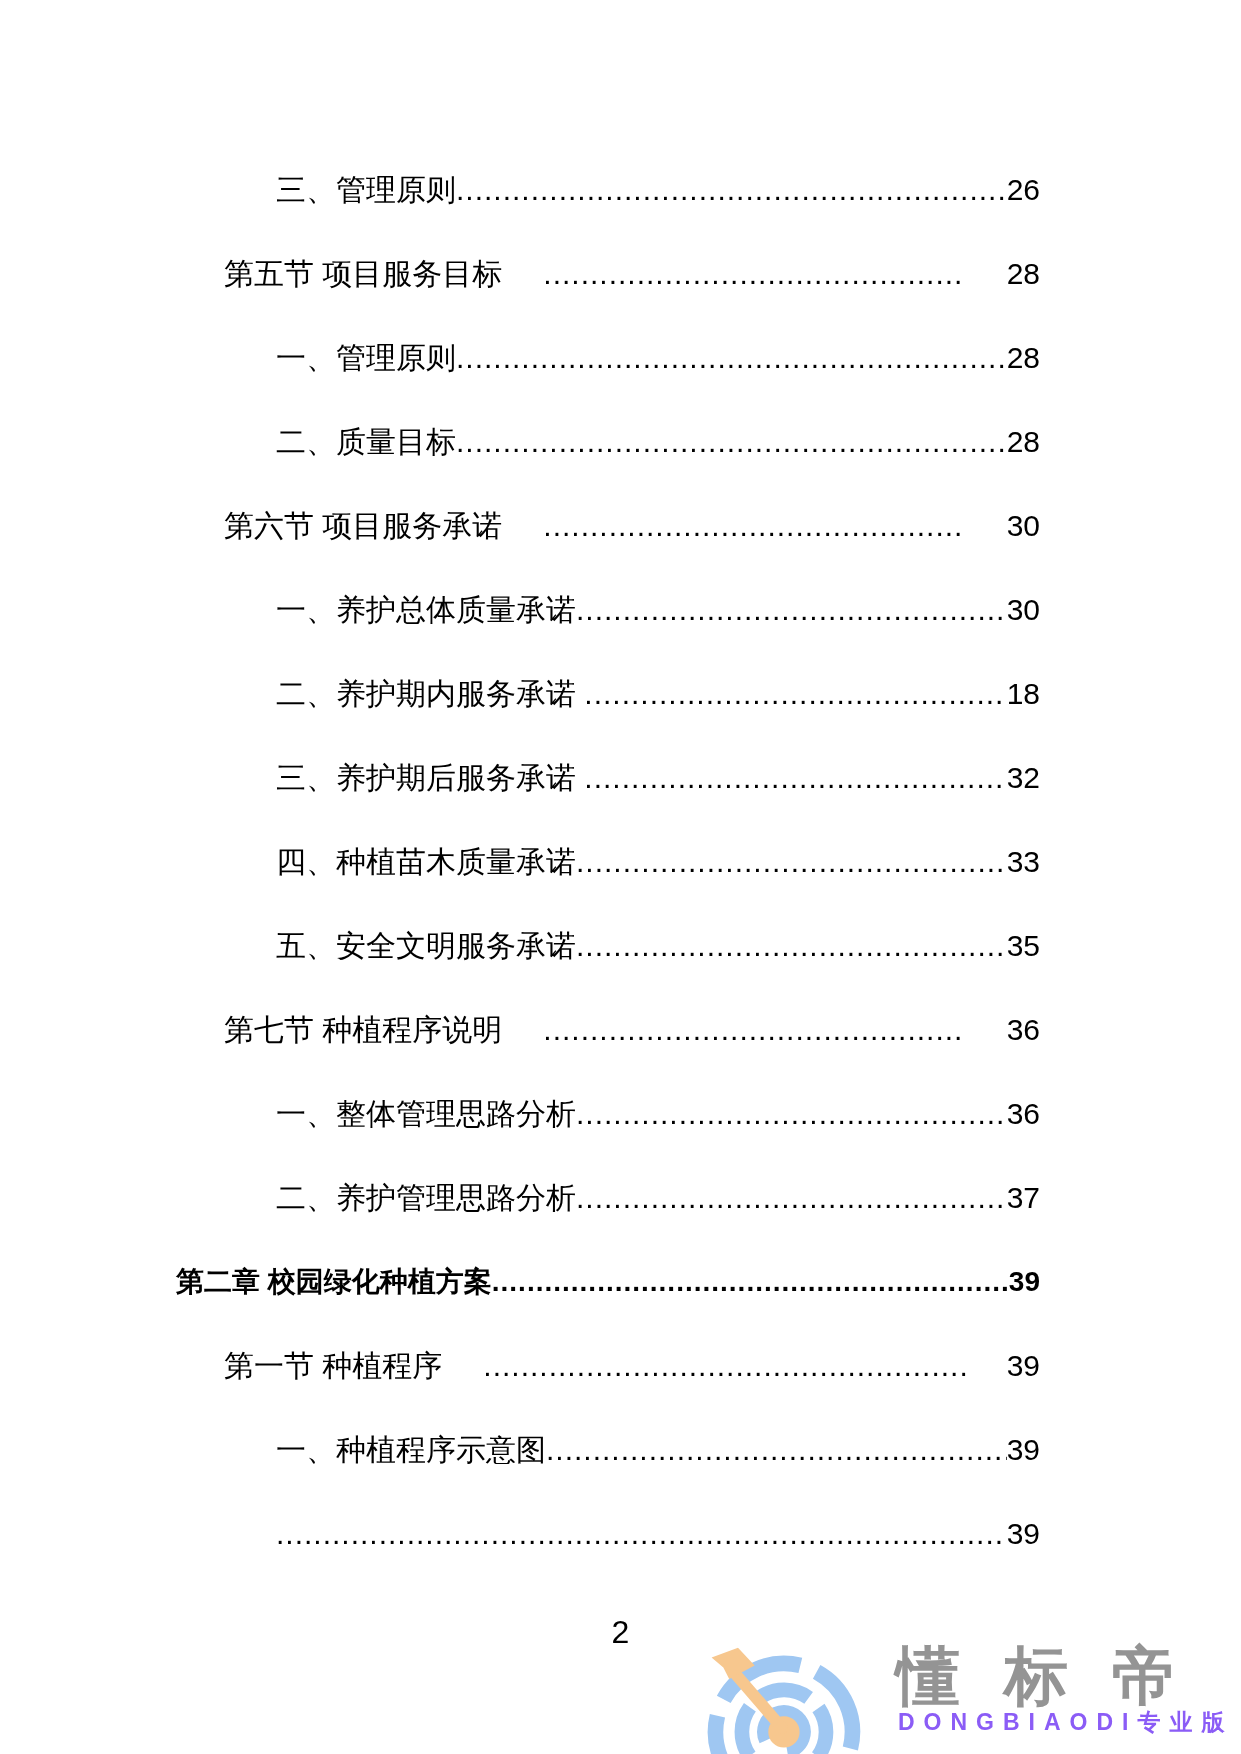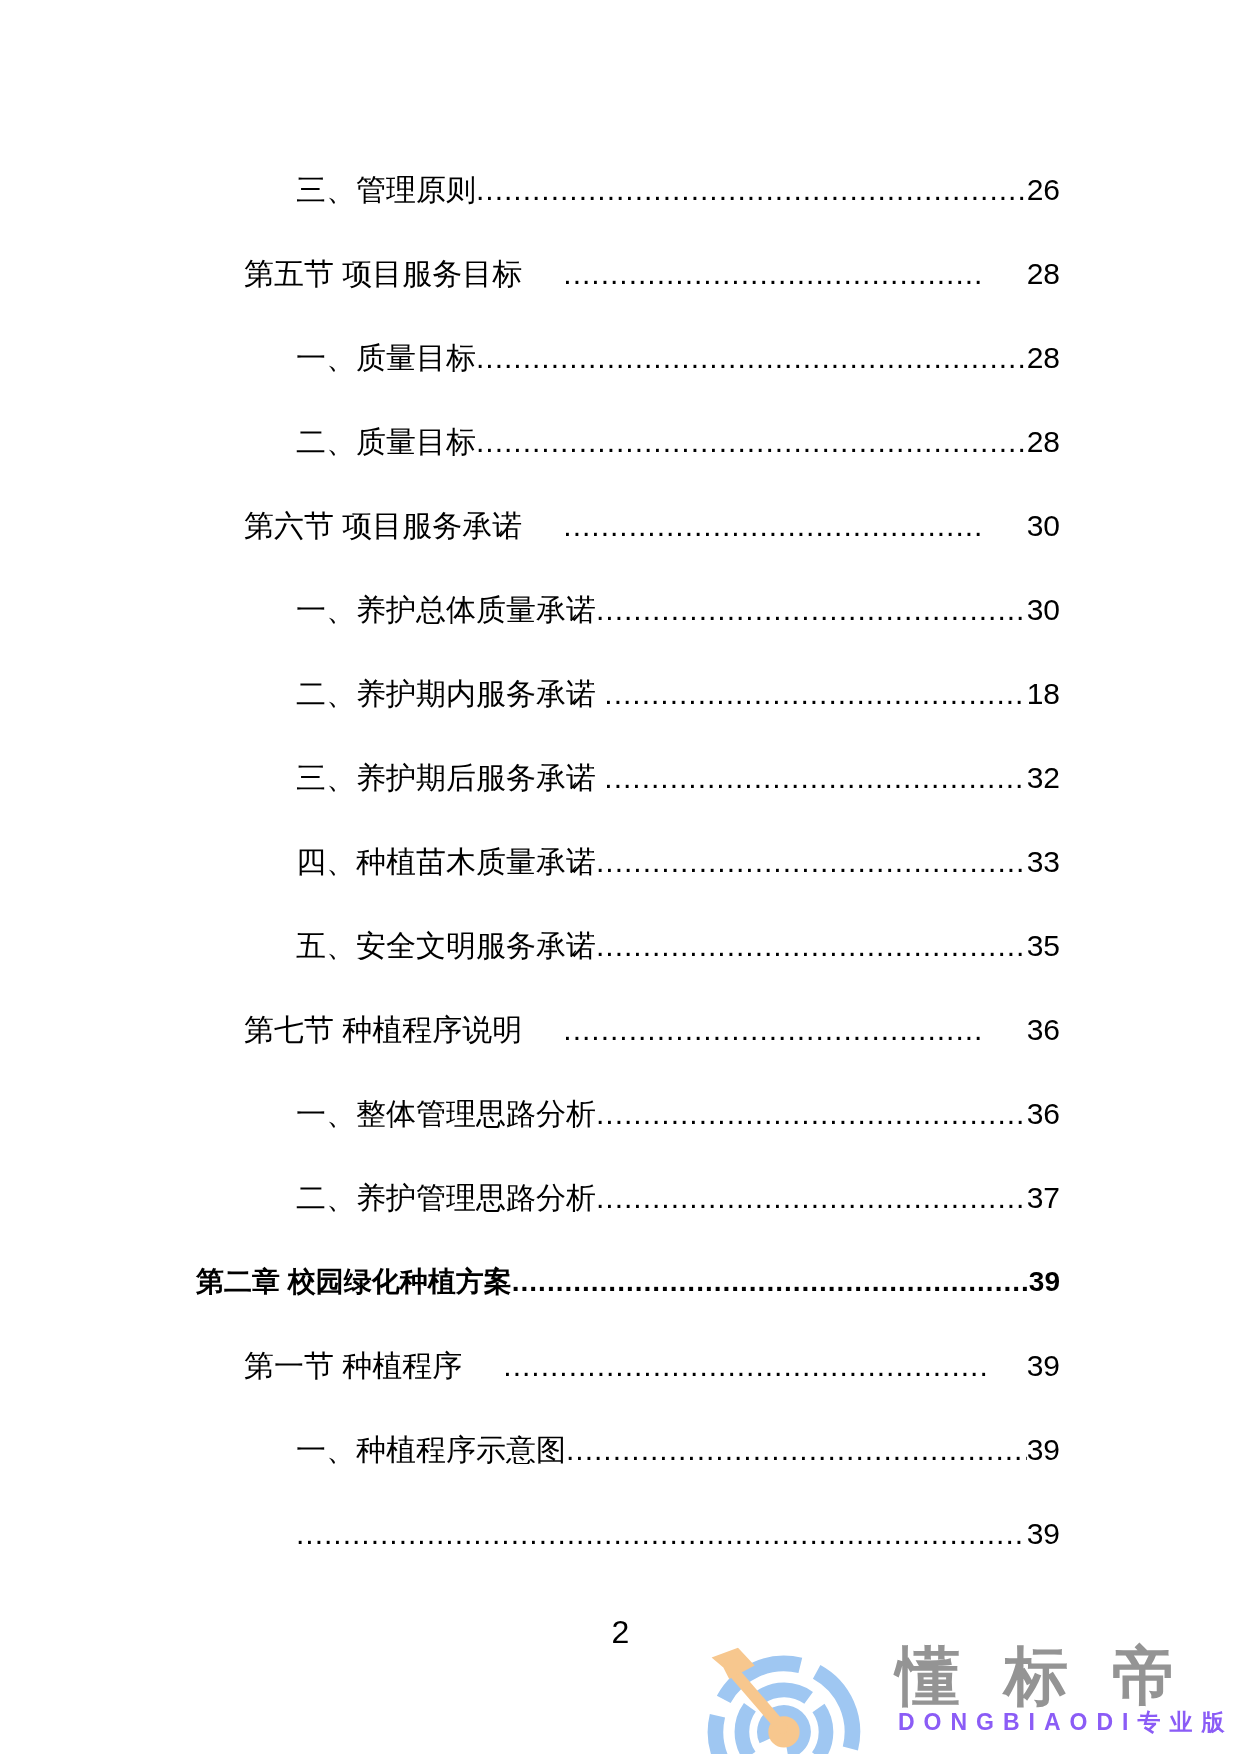--- a/index.html
+++ b/index.html
@@ -7,21 +7,21 @@
     width: 1241px; height: 1754px;
     background: #ffffff;
     position: relative;
     overflow: hidden;
     font-family: "Liberation Sans", "DejaVu Sans", sans-serif;
     color: #000000;
   }
   
   .toc {
     position: absolute;
-    left: 196px; top: 148px;
+    left: 176px; top: 148px;
     width: 864px;
   }
   .toc-row {
     display: flex;
     align-items: baseline;
     height: 84px;
     font-size: 30px;
   }
   .toc-row > span { line-height: 84px; }
   .toc-row .label { white-space: pre; flex: 0 0 auto; }
@@ -77,21 +77,21 @@
       <span class="label">三、管理原则</span>
       <span class="leader">............................................................................................................................................</span>
       <span class="pagenum">26</span>
     </div>
       <div class="toc-row level-2">
       <span class="label">第五节 项目服务目标</span>
       <span class="leader">............................................................................................................................................</span>
       <span class="pagenum">28</span>
     </div>
       <div class="toc-row level-3">
-      <span class="label">一、质量目标</span>
+      <span class="label">一、管理原则</span>
       <span class="leader">............................................................................................................................................</span>
       <span class="pagenum">28</span>
     </div>
       <div class="toc-row level-3">
       <span class="label">二、质量目标</span>
       <span class="leader">............................................................................................................................................</span>
       <span class="pagenum">28</span>
     </div>
       <div class="toc-row level-2">
       <span class="label">第六节 项目服务承诺</span>

